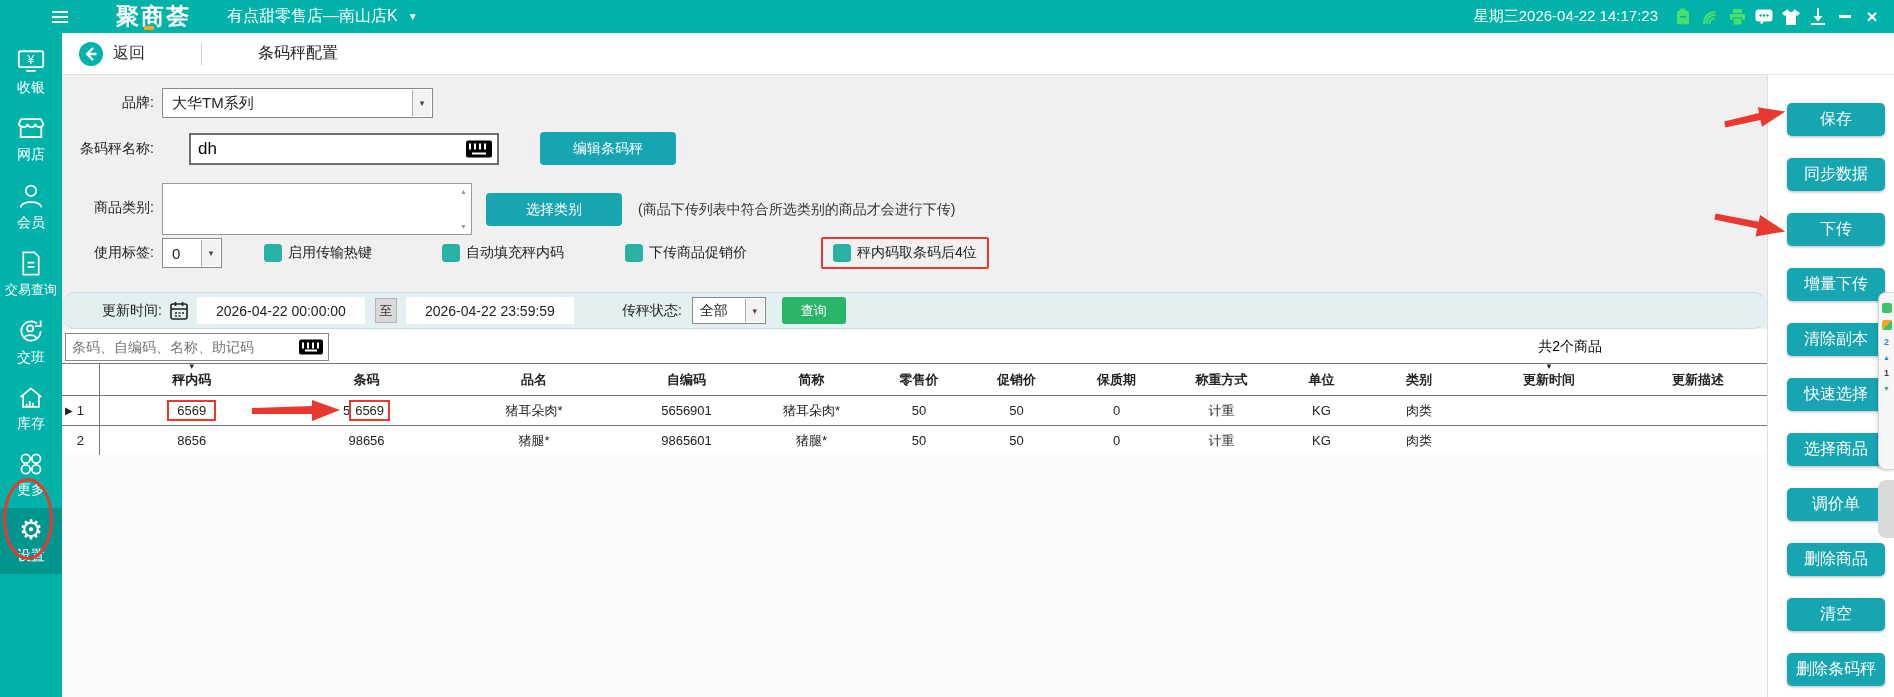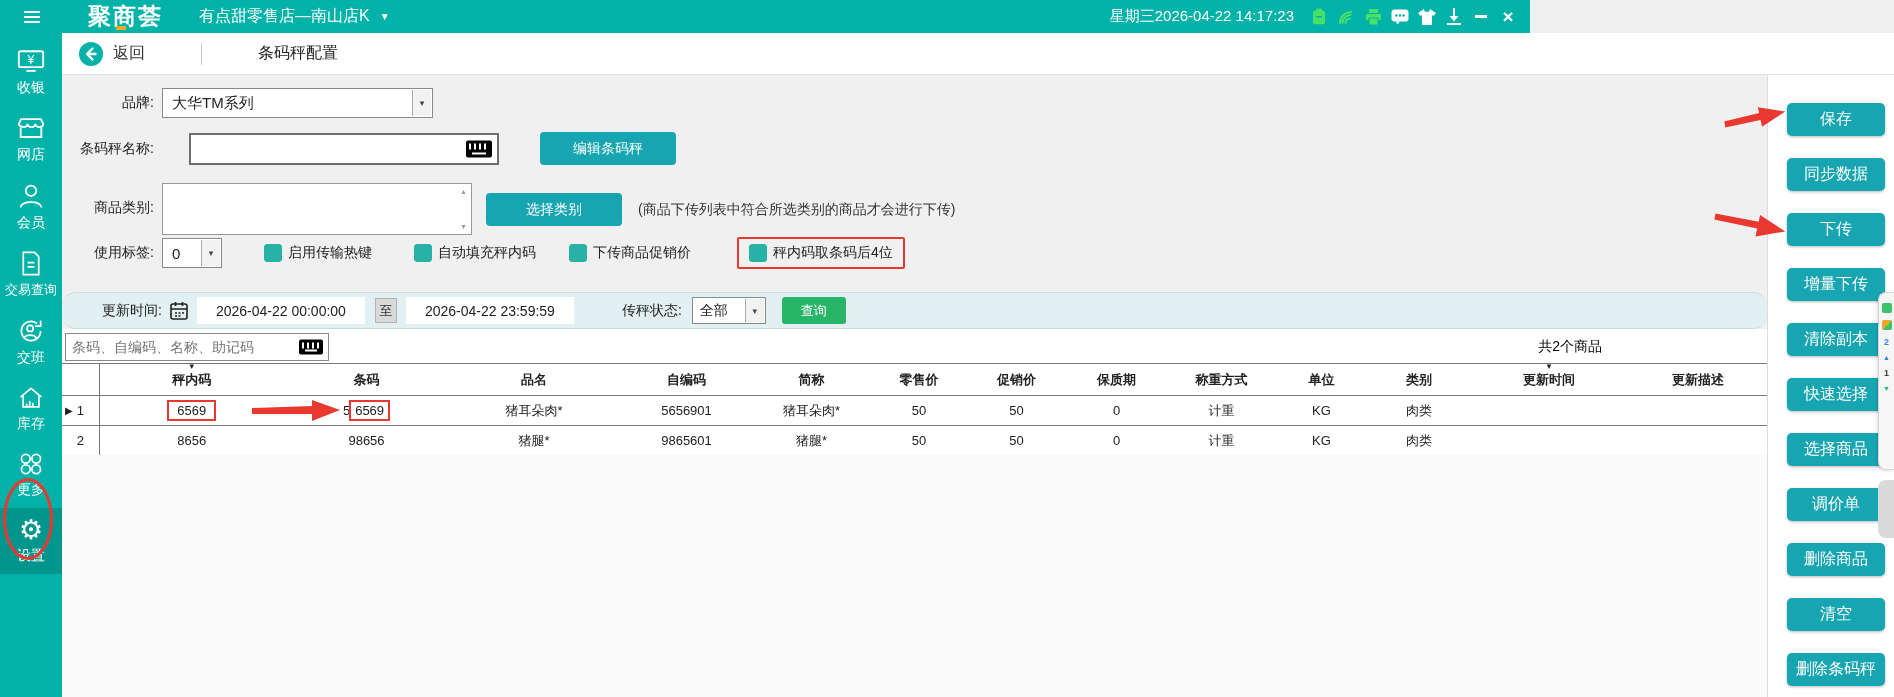--- a/index.html
+++ b/index.html
@@ -1,20 +1,20 @@
 <!DOCTYPE html>
 <html><head>
 <meta charset="utf-8">
 <style>
   * { margin:0; padding:0; box-sizing:border-box; }
   html,body { width:1894px; height:697px; }
   body { font-family:"Liberation Sans","DejaVu Sans",sans-serif; position:relative; background:#f0f0f0; overflow:hidden; color:#222; }
 
   
-  .topbar { position:absolute; left:0; top:0; width:1530px; height:33px; background:#00b2a8; display:flex; align-items:center; color:#fff; z-index:8; }
+  .topbar { position:absolute; left:0; top:0; width:1894px; height:33px; background:#00b2a8; display:flex; align-items:center; color:#fff; z-index:8;padding-left:28px; }
   .hamburger { margin-left:24px; display:flex; flex-direction:column; gap:3px; cursor:pointer; }
   .hamburger i { display:block; width:16px; height:2px; background:#fff; }
   .logo { margin-left:48px; font-size:23px; font-weight:bold; letter-spacing:2px; position:relative; }
   .logo-accent { position:absolute; left:28px; bottom:2px; width:10px; height:4px; background:#f5a623; }
   .store { margin-left:36px; font-size:16px; display:flex; align-items:center; gap:10px; cursor:pointer; }
   .store-caret { font-size:10px; }
   .topbar-right { margin-left:auto; display:flex; align-items:center; gap:7px; padding-right:12px; }
   .datetime { font-size:15px; margin-right:8px; }
   .tb-icon { display:flex; align-items:center; justify-content:center; width:20px; height:18px; cursor:pointer; }
   .minus-bar { width:12px; height:3px; background:#fff; }
@@ -50,21 +50,21 @@
       background:repeating-linear-gradient(90deg,#fff 0 2px,transparent 2px 5px); }
   .kbd-icon::after { content:""; position:absolute; left:6px; right:6px; bottom:3px; height:2px; background:#fff; }
   .kbd-icon.small { width:24px; height:15px; }
   .form-btn { width:136px; height:33px; margin-left:14px; background:#17a5b2; color:#fff; border:none; border-radius:4px; font-size:14px; cursor:pointer; }
   .textarea-box { width:310px; height:52px; background:#fff; border:1px solid #999; position:relative; }
   .ta-arrow { position:absolute; right:4px; font-size:7px; color:#999; }
   .ta-up { top:4px; } .ta-down { bottom:4px; }
   .hint { font-size:14px; color:#333; margin-left:16px; }
 
   .cb-grid { display:flex; flex-direction:column; gap:6px; margin-left:42px; }
-  .cb-row { display:flex; align-items:center; }
+  .cb-row { display:flex; align-items:center;gap:28px; }
   .cb-item { display:flex; align-items:center; font-size:14px; cursor:pointer; }
   .w1 { width:150px; } .w2 { width:155px; } .w3 { width:168px; }
   .auto-block { width:305px; display:flex; align-items:center; }
   .cb { width:18px; height:18px; border:1px solid #aaa; background:#fff; border-radius:3px; margin-right:6px; display:flex; align-items:center; justify-content:center; flex:none; color:#fff; font-size:13px; }
   .cb.checked { background:#27b2a5; border-color:#27b2a5; }
   .red-frame { border:2px solid #e8382f; border-radius:2px; padding:5px 10px; margin:-7px 0; display:flex; align-items:center; }
   .spinner { width:48px; height:24px; border:1px solid #999; background:#fff; margin:0 7px 0 3px; position:relative; font-size:14px; display:flex; align-items:center; padding-left:5px; }
   .spin-btns { position:absolute; right:0; top:0; bottom:0; width:14px; border-left:1px solid #bbb; display:flex; flex-direction:column; }
   .spin-btns span { flex:1; display:flex; align-items:center; justify-content:center; font-size:6px; color:#333; background:#f4f4f4; cursor:pointer; }
 
@@ -259,20 +259,21 @@
     <span class="flabel">品牌:</span>
     <div class="select-box w-brand">
       <span>大华TM系列</span>
       <span class="caret-btn">▾</span>
     </div>
   </div>
 
   <div class="frow" style="top:57px;gap:27px;">
     <span class="flabel">条码秤名称:</span>
     <div class="text-input-wrap">
+      <input type="text" value="dh" style="">
       <span class="kbd-icon"></span>
     </div>
     <button class="form-btn">编辑条码秤</button>
   </div>
 
   <div class="frow" style="top:108px; align-items:flex-start;">
     <span class="flabel" style="margin-top:16px">商品类别:</span>
     <div class="textarea-box">
       <span class="ta-arrow ta-up">▲</span>
       <span class="ta-arrow ta-down">▼</span>

